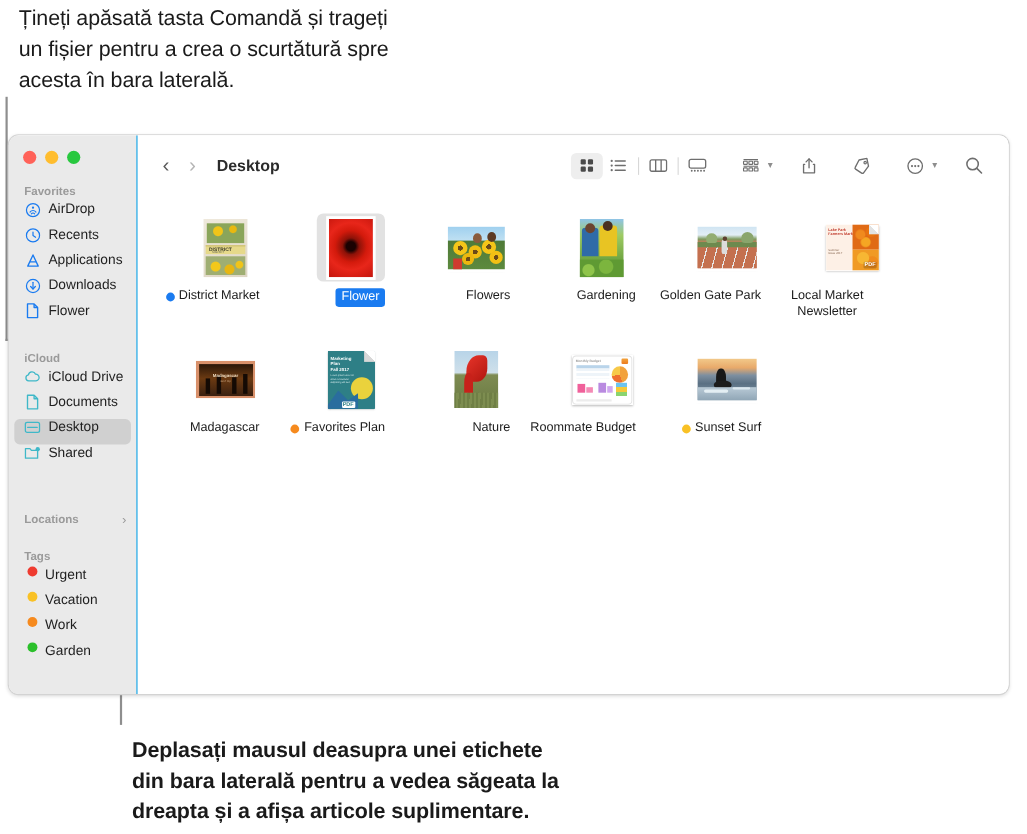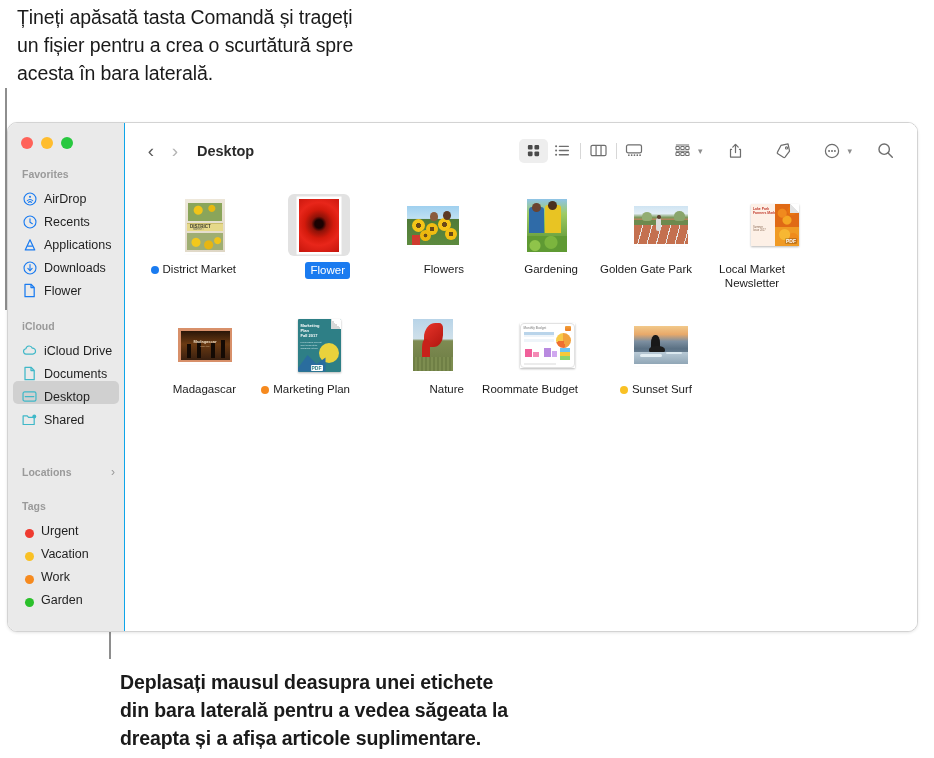--- a/index.html
+++ b/index.html
@@ -65,21 +65,21 @@
     padding-right: 9px;
   }
   .sb-section-header .chev { color: #9a9a9a; font-size: 12px; font-weight: normal; }
   .sb-group { margin-top: 4px; }
   #group-favorites { margin-top: 19px; }
   #group-icloud { margin-top: 22px; }
   #group-locations { margin-top: 38px; }
   #group-tags { margin-top: 18px; }
 
   .sb-item {
-    display: flex; align-items: flex-end;
+    display: flex; align-items: flex-start;
     height: 23px;
     margin: 0 5px;
     padding-left: 9px;
     border-radius: 5px;
     font-size: 12.5px;
     color: #1f1f1f;
     gap: 7px;
   }
   .sb-item.selected { background: #d0d0d0; }
   .sb-ico { width: 15px; height: 15px; display: inline-flex; align-items: center; justify-content: center; flex: 0 0 15px; }
@@ -517,21 +517,21 @@
         <div style="position:absolute;left:3px;top:22px;right:4px;font-size:2.2px;color:#cfe6e8;line-height:3px">Lorem ipsum dolor sit<br>amet consectetur<br>adipiscing elit sed</div>
         <div style="position:absolute;right:2px;bottom:9px;width:20px;height:20px;border-radius:50%;background:#ead23c"></div>
         <div style="position:absolute;left:-2px;bottom:0;width:30px;height:20px;background:#2a6d9e;clip-path:polygon(0 100%,40% 18%,70% 62%,100% 30%,100% 100%)"></div>
         <div style="position:absolute;left:13px;bottom:1px;font-size:5px;font-weight:bold;color:#2e7f86;background:#fff;padding:0 1px;border-radius:1px">PDF</div>
         <div style="position:absolute;right:0;top:0;width:10px;height:10px;background:linear-gradient(225deg,#fff 50%,#d8d8d8 50%)"></div>
       </div>
               </div>
             </div>
             <div class="label-row">
               <span class="label-dot" style="background: rgb(246, 138, 30);"></span>
-              <span class="file-label">Marketing Plan</span>
+              <span class="file-label">Favorites Plan</span>
             </div>
           </div>
           <div class="file-item">
             <div class="thumb-box">
               <div class="thumb">
                 <div style="width:40px;height:52px;background:linear-gradient(#b8d4e8 0%,#cfe0ea 38%,#7e8b52 42%,#6a7a42 100%);position:relative">
         <div style="position:absolute;left:11px;top:4px;width:19px;height:24px;background:linear-gradient(135deg,#e8342a,#b0160f);border-radius:60% 20% 50% 30%"></div>
         <div style="position:absolute;left:9px;top:20px;width:8px;height:22px;background:#c7211a;border-radius:40% 40% 20% 20%"></div>
         <div style="position:absolute;left:0;bottom:0;right:0;height:14px;background:repeating-linear-gradient(92deg,#6f7f45 0 2px,#7d8d50 2px 4px)"></div>
       </div>

